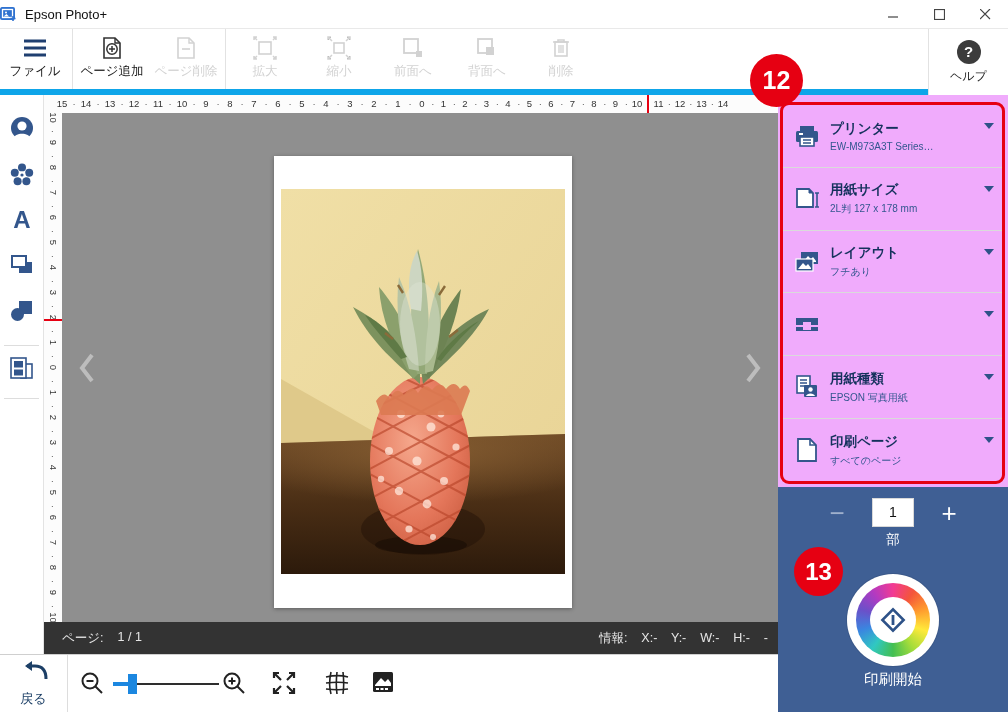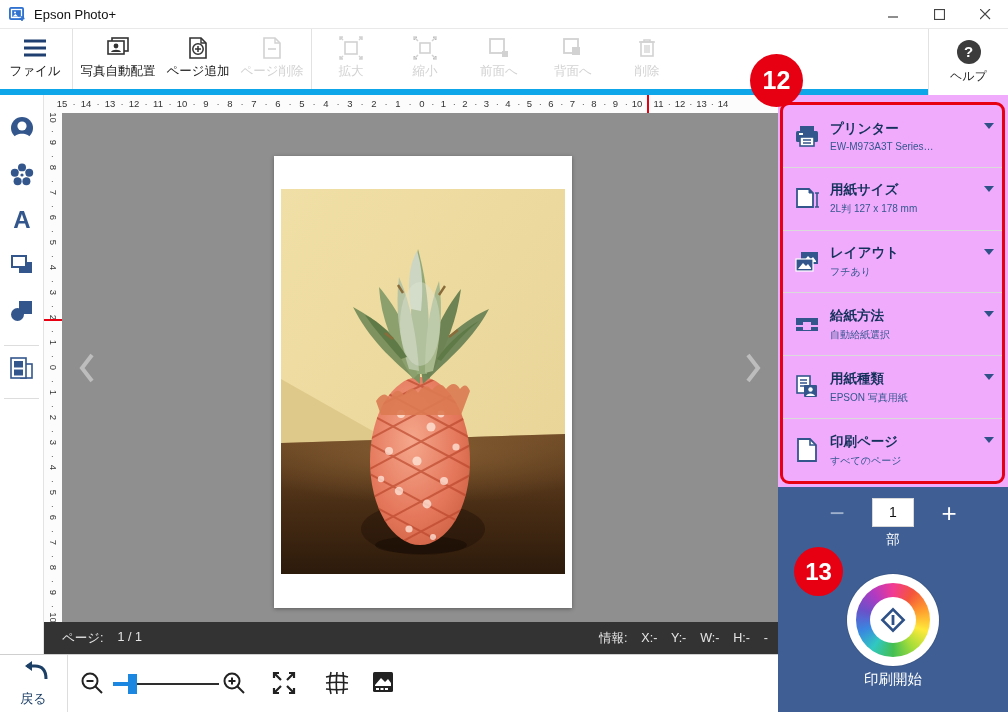--- a/index.html
+++ b/index.html
@@ -3,21 +3,21 @@
 <meta charset="utf-8">
 <style>
   * { margin:0; padding:0; box-sizing:border-box; }
   html,body { background:#666; }
   body { font-family:"Liberation Sans","DejaVu Sans",sans-serif; }
   #app { position:relative; width:1008px; height:712px; background:#fff; overflow:hidden;
          font-size:12px; color:#222; }
 
   
   .titlebar { position:absolute; left:0; top:0; width:1008px; height:29px; background:#fff;
-              border-bottom:1px solid #e9e9e9; display:flex; align-items:center; padding-left:9px; }
+              border-bottom:1px solid #e9e9e9; display:flex; align-items:center; }
   .appicon { width:17px; height:17px; border-radius:3px; margin-right:8px; }
   .apptitle { font-size:13px; color:#111; }
   .wincontrols { position:absolute; right:0; top:0; height:29px; display:flex; }
   .winbtn { width:46px; height:29px; display:flex; align-items:center; justify-content:center; }
   .winbtn svg { stroke:#444; stroke-width:1.2; fill:none; }
 
   
   .toolbar { position:absolute; left:0; top:29px; width:1008px; height:66px; background:#fff;
              border-bottom:6px solid #0ea5e9; display:flex; align-items:stretch; }
   .tbtn { display:flex; flex-direction:column; align-items:center; justify-content:center;
@@ -155,29 +155,20 @@
   </div>
 
   <div class="toolbar">
     <div class="tbtn tb-file">
       <svg width="26" height="24" viewBox="0 0 26 24">
         <path d="M2 5 h22 M2 12 h22 M2 19 h22" stroke="#1f3f70" stroke-width="3"></path>
         </svg>
       <span class="tlabel">ファイル</span>
     </div>
     <div class="tsep"></div>
-    <div class="tbtn tb-w">
-      <svg width="28" height="24" viewBox="0 0 28 24">
-        <rect x="8" y="2" width="16" height="13" fill="none" stroke="#333" stroke-width="1.6"></rect>
-        <rect x="4" y="5" width="16" height="13" fill="#fff" stroke="#333" stroke-width="1.6"></rect>
-        <circle cx="12" cy="10" r="2.4" fill="#333"></circle>
-          <path d="M7 16 c1-3 9-3 10 0 Z" fill="#333"></path>
-        </svg>
-      <span class="tlabel">写真自動配置</span>
-    </div>
     <div class="tbtn tb-m">
       <svg width="24" height="24" viewBox="0 0 24 24">
         <path d="M4 2 h11 l5 5 v15 h-16 z" fill="#fff" stroke="#333" stroke-width="1.6"></path>
         <path d="M15 2 v5 h5" fill="none" stroke="#333" stroke-width="1.4"></path>
         <circle cx="12" cy="13" r="5.2" fill="none" stroke="#333" stroke-width="1.5"></circle>
         <path d="M12 10 v6 M9 13 h6" stroke="#333" stroke-width="1.5"></path>
         </svg>
       <span class="tlabel">ページ追加</span>
     </div>
     <div class="tbtn tb-m disabled">
@@ -589,24 +580,20 @@
           <span class="slabel">レイアウト</span>
           <span class="svalue">フチあり</span>
         </div>
         <div class="caret"></div>
       </div>
       <div class="srow">
         <svg class="sicon" viewBox="0 0 28 28">
           <path d="M3 8 h22 v7 h-7 v-3 h-8 v3 h-7 z" fill="#33568c"></path>
           <path d="M3 17 h7 v3 h8 v-3 h7 v4 h-22 z" fill="#33568c"></path>
           </svg>
-        <div class="stext">
-          <span class="slabel">給紙方法</span>
-          <span class="svalue">自動給紙選択</span>
-        </div>
         <div class="caret"></div>
       </div>
       <div class="srow">
         <svg class="sicon" viewBox="0 0 28 28">
           <rect x="4" y="3" width="13" height="17" fill="#fff" stroke="#33568c" stroke-width="1.6"></rect>
           <path d="M7 7 h7 M7 10 h7 M7 13 h5" stroke="#33568c" stroke-width="1.3"></path>
           <rect x="11" y="12" width="13" height="12" rx="1" fill="#33568c"></rect>
           <circle cx="17.5" cy="16.5" r="2.2" fill="#fff"></circle>
           <path d="M13 23 c1-3.5 8-3.5 9 0 Z" fill="#fff"></path>
           </svg>

